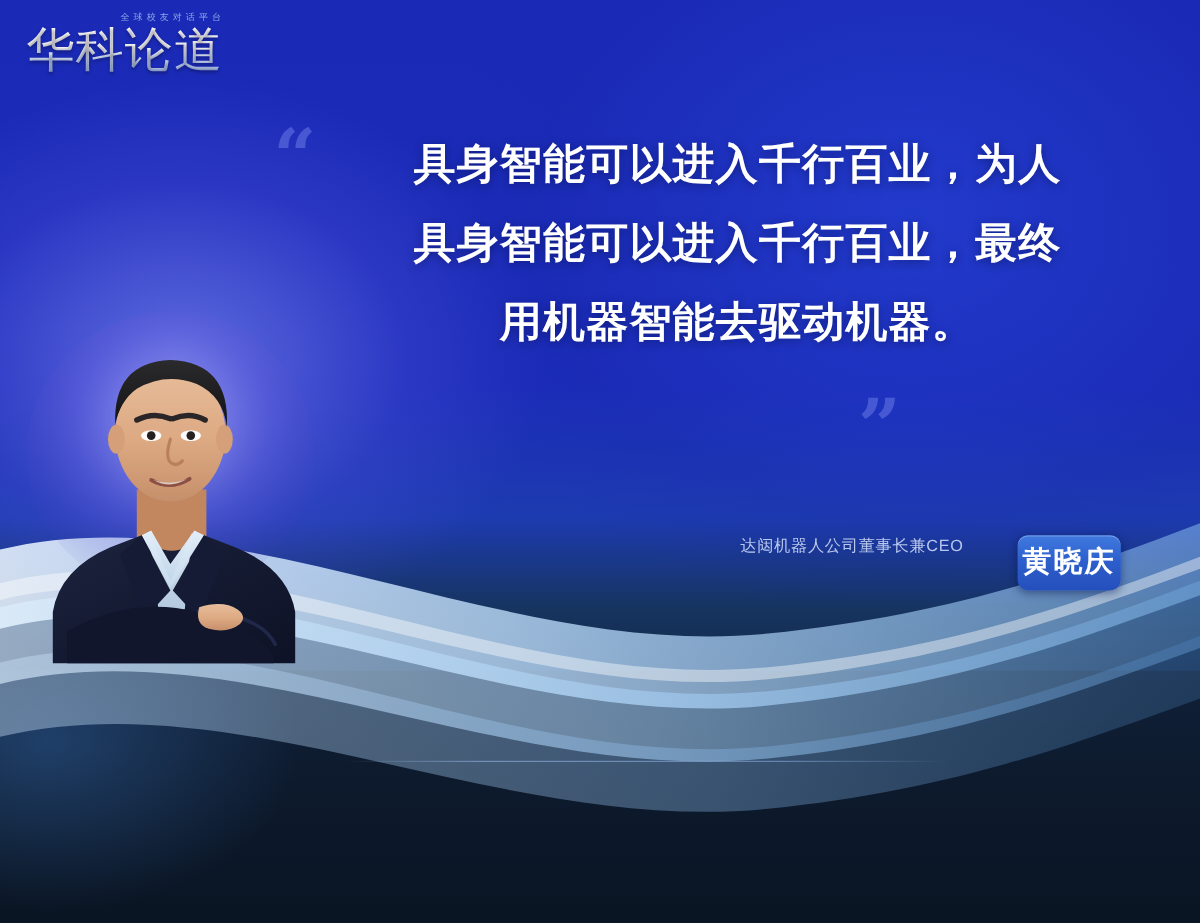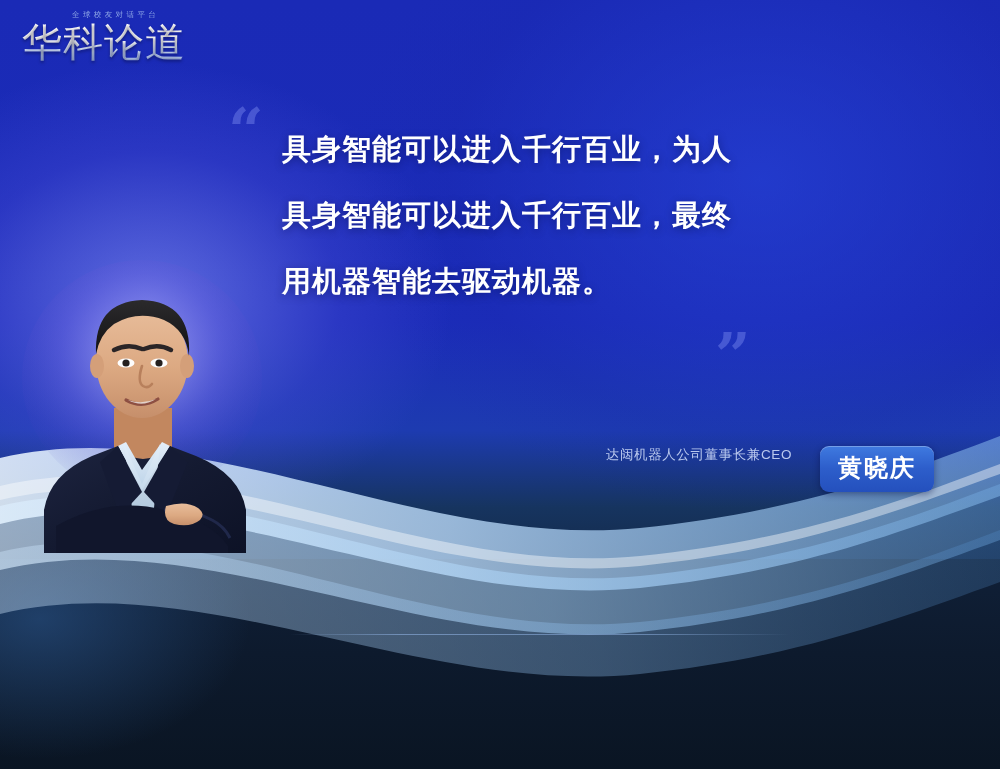--- a/index.html
+++ b/index.html
@@ -27,23 +27,23 @@
   }
 
   
   .waves{position:absolute;left:0;top:400px;width:1000px;height:280px;}
   .waves svg{display:block;}
 
   
   .header{position:absolute;left:0;top:0;width:1000px;height:92px;}
   .logo-wrap{position:absolute;left:22px;top:8px;width:200px;height:70px;}
   .logo-sub{
-    position:absolute;left:50px;top:2px;width:120px;
+    position:absolute;left:62px;top:2px;width:120px;
     font-size:7.5px;letter-spacing:3.4px;color:#8fa7e6;
-    white-space:nowrap;
+    text-align:center;white-space:nowrap;
   }
   .logo-main{
     position:absolute;left:0;top:10px;width:200px;
     font-size:40px;font-weight:normal;letter-spacing:1px;
     font-family:"DejaVu Sans","Liberation Sans",sans-serif;
     background:linear-gradient(180deg,#ffffff 0%,#ffffff 45%,#c9d8f5 68%,#8fa8e4 100%);
     -webkit-background-clip:text;background-clip:text;color:transparent;
     text-shadow:0 2px 3px rgba(0,0,20,.35);
     white-space:nowrap;line-height:48px;
   }
@@ -61,37 +61,38 @@
   .quote-mark{
     position:absolute;font-weight:bold;
     color:rgba(150,165,255,.34);
     font-family:"DejaVu Serif","Liberation Serif",serif;
     line-height:1;user-select:none;
   }
   .qm-open{left:228px;top:100px;font-size:62px;}
   .qm-close{left:715px;top:325px;font-size:62px;}
 
   .quote{
-    position:absolute;left:282px;top:116px;width:665px;
-    color:#ffffff;font-size:29px;font-weight:bold;line-height:66px;
+    position:absolute;left:282px;top:104px;width:665px;
+    color:#ffffff;font-size:35px;font-weight:bold;line-height:66px;
     letter-spacing:1px;
     text-shadow:0 2px 8px rgba(0,10,60,.45);
     font-family:"DejaVu Sans","Liberation Sans",sans-serif;
+    text-align:center;
   }
   .quote div{white-space:nowrap;}
 
   
   .attrib{position:absolute;right:80px;top:446px;display:flex;align-items:flex-start;gap:14px;}
   .attrib-role{font-size:13.5px;color:#b9c8ee;letter-spacing:.6px;white-space:nowrap;}
   .attrib-name{
     font-size:24px;font-weight:bold;color:#ffffff;white-space:nowrap;
-    padding:6px 18px 8px;border-radius:9px;letter-spacing:2px;
+    padding:6px 4px 8px;border-radius:9px;letter-spacing:2px;
     background:linear-gradient(180deg,#3f7ae0 0%,#2d5ecb 48%,#2450bd 100%);
     box-shadow:0 2px 7px rgba(0,12,60,.45), inset 0 1px 0 rgba(255,255,255,.28);
-    position:relative;right:-14px;
+    position:relative;right:-14px;margin-left:17px;
   }
 
   
   .divider{
     position:absolute;left:290px;top:634px;width:500px;height:1px;
     background:linear-gradient(90deg,rgba(120,160,220,0),rgba(150,185,235,.55) 22%,rgba(150,185,235,.5) 72%,rgba(120,160,220,0));
   }
   .footer{position:absolute;left:0;top:640px;width:1000px;height:129px;}
 </style>
 </head>

